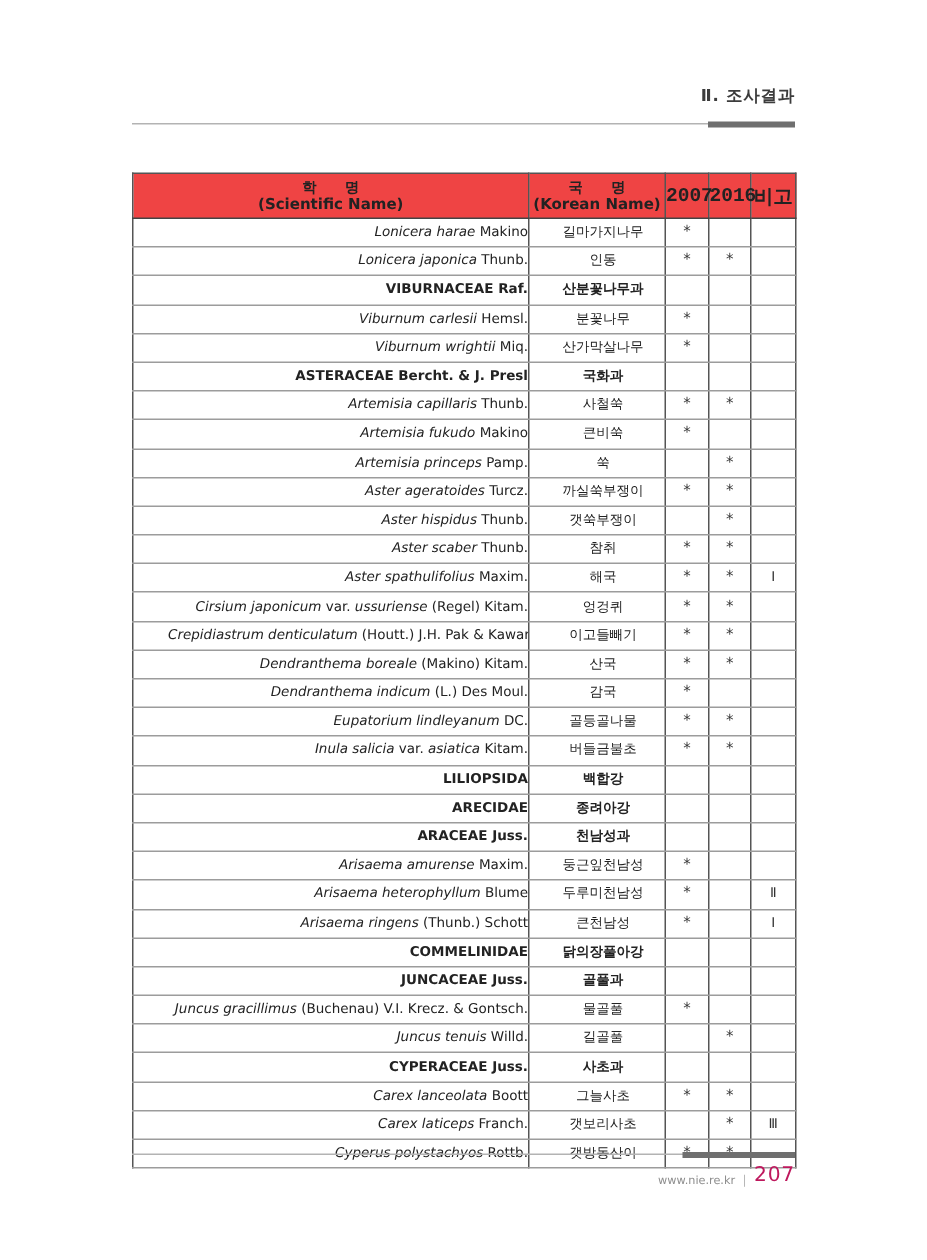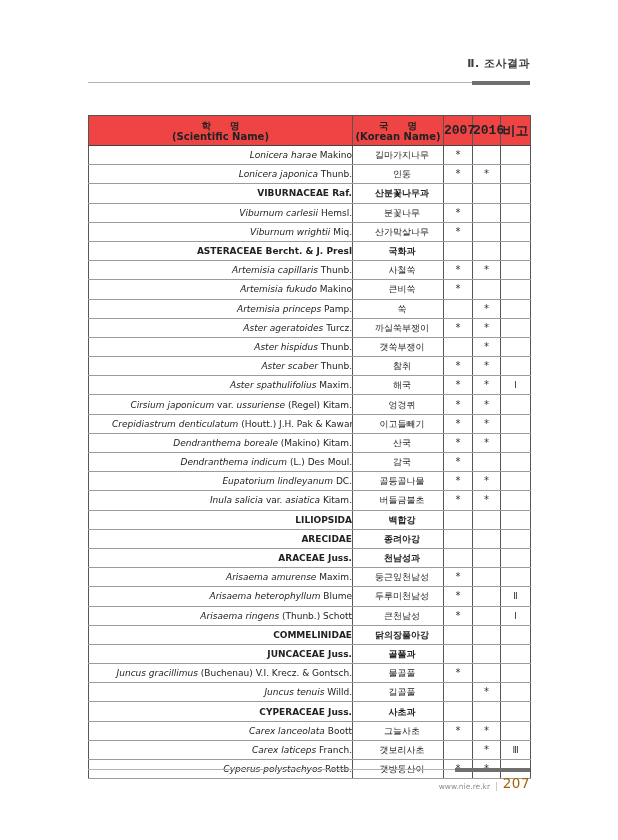--- a/index.html
+++ b/index.html
@@ -73,21 +73,21 @@
 
   
   .footer-rule { top:769px; }
   .footer-rule .rule-accent { width:75px; }
   .footer-text {
     position:absolute; top:775px; right:88px;
     display:flex; align-items:flex-end; gap:5px;margin-left:16px;
   }
   .footer-url { font-size:7.5px; color:#8d8d8d; }
   .footer-sep { font-size:8px; color:#b5b5b5; }
-  .footer-page { font-size:13.5px; color:#a16207; letter-spacing:0.5px; }
+  .footer-page { font-size:13.5px; color:#be185d; letter-spacing:0.5px; }
 </style>
 </head>
 <body>
 
 <div class="page">
 
   <span class="header-title">Ⅱ. 조사결과</span>
   <div class="rule header-rule">
     <span class="rule-accent"></span>
   </div>

